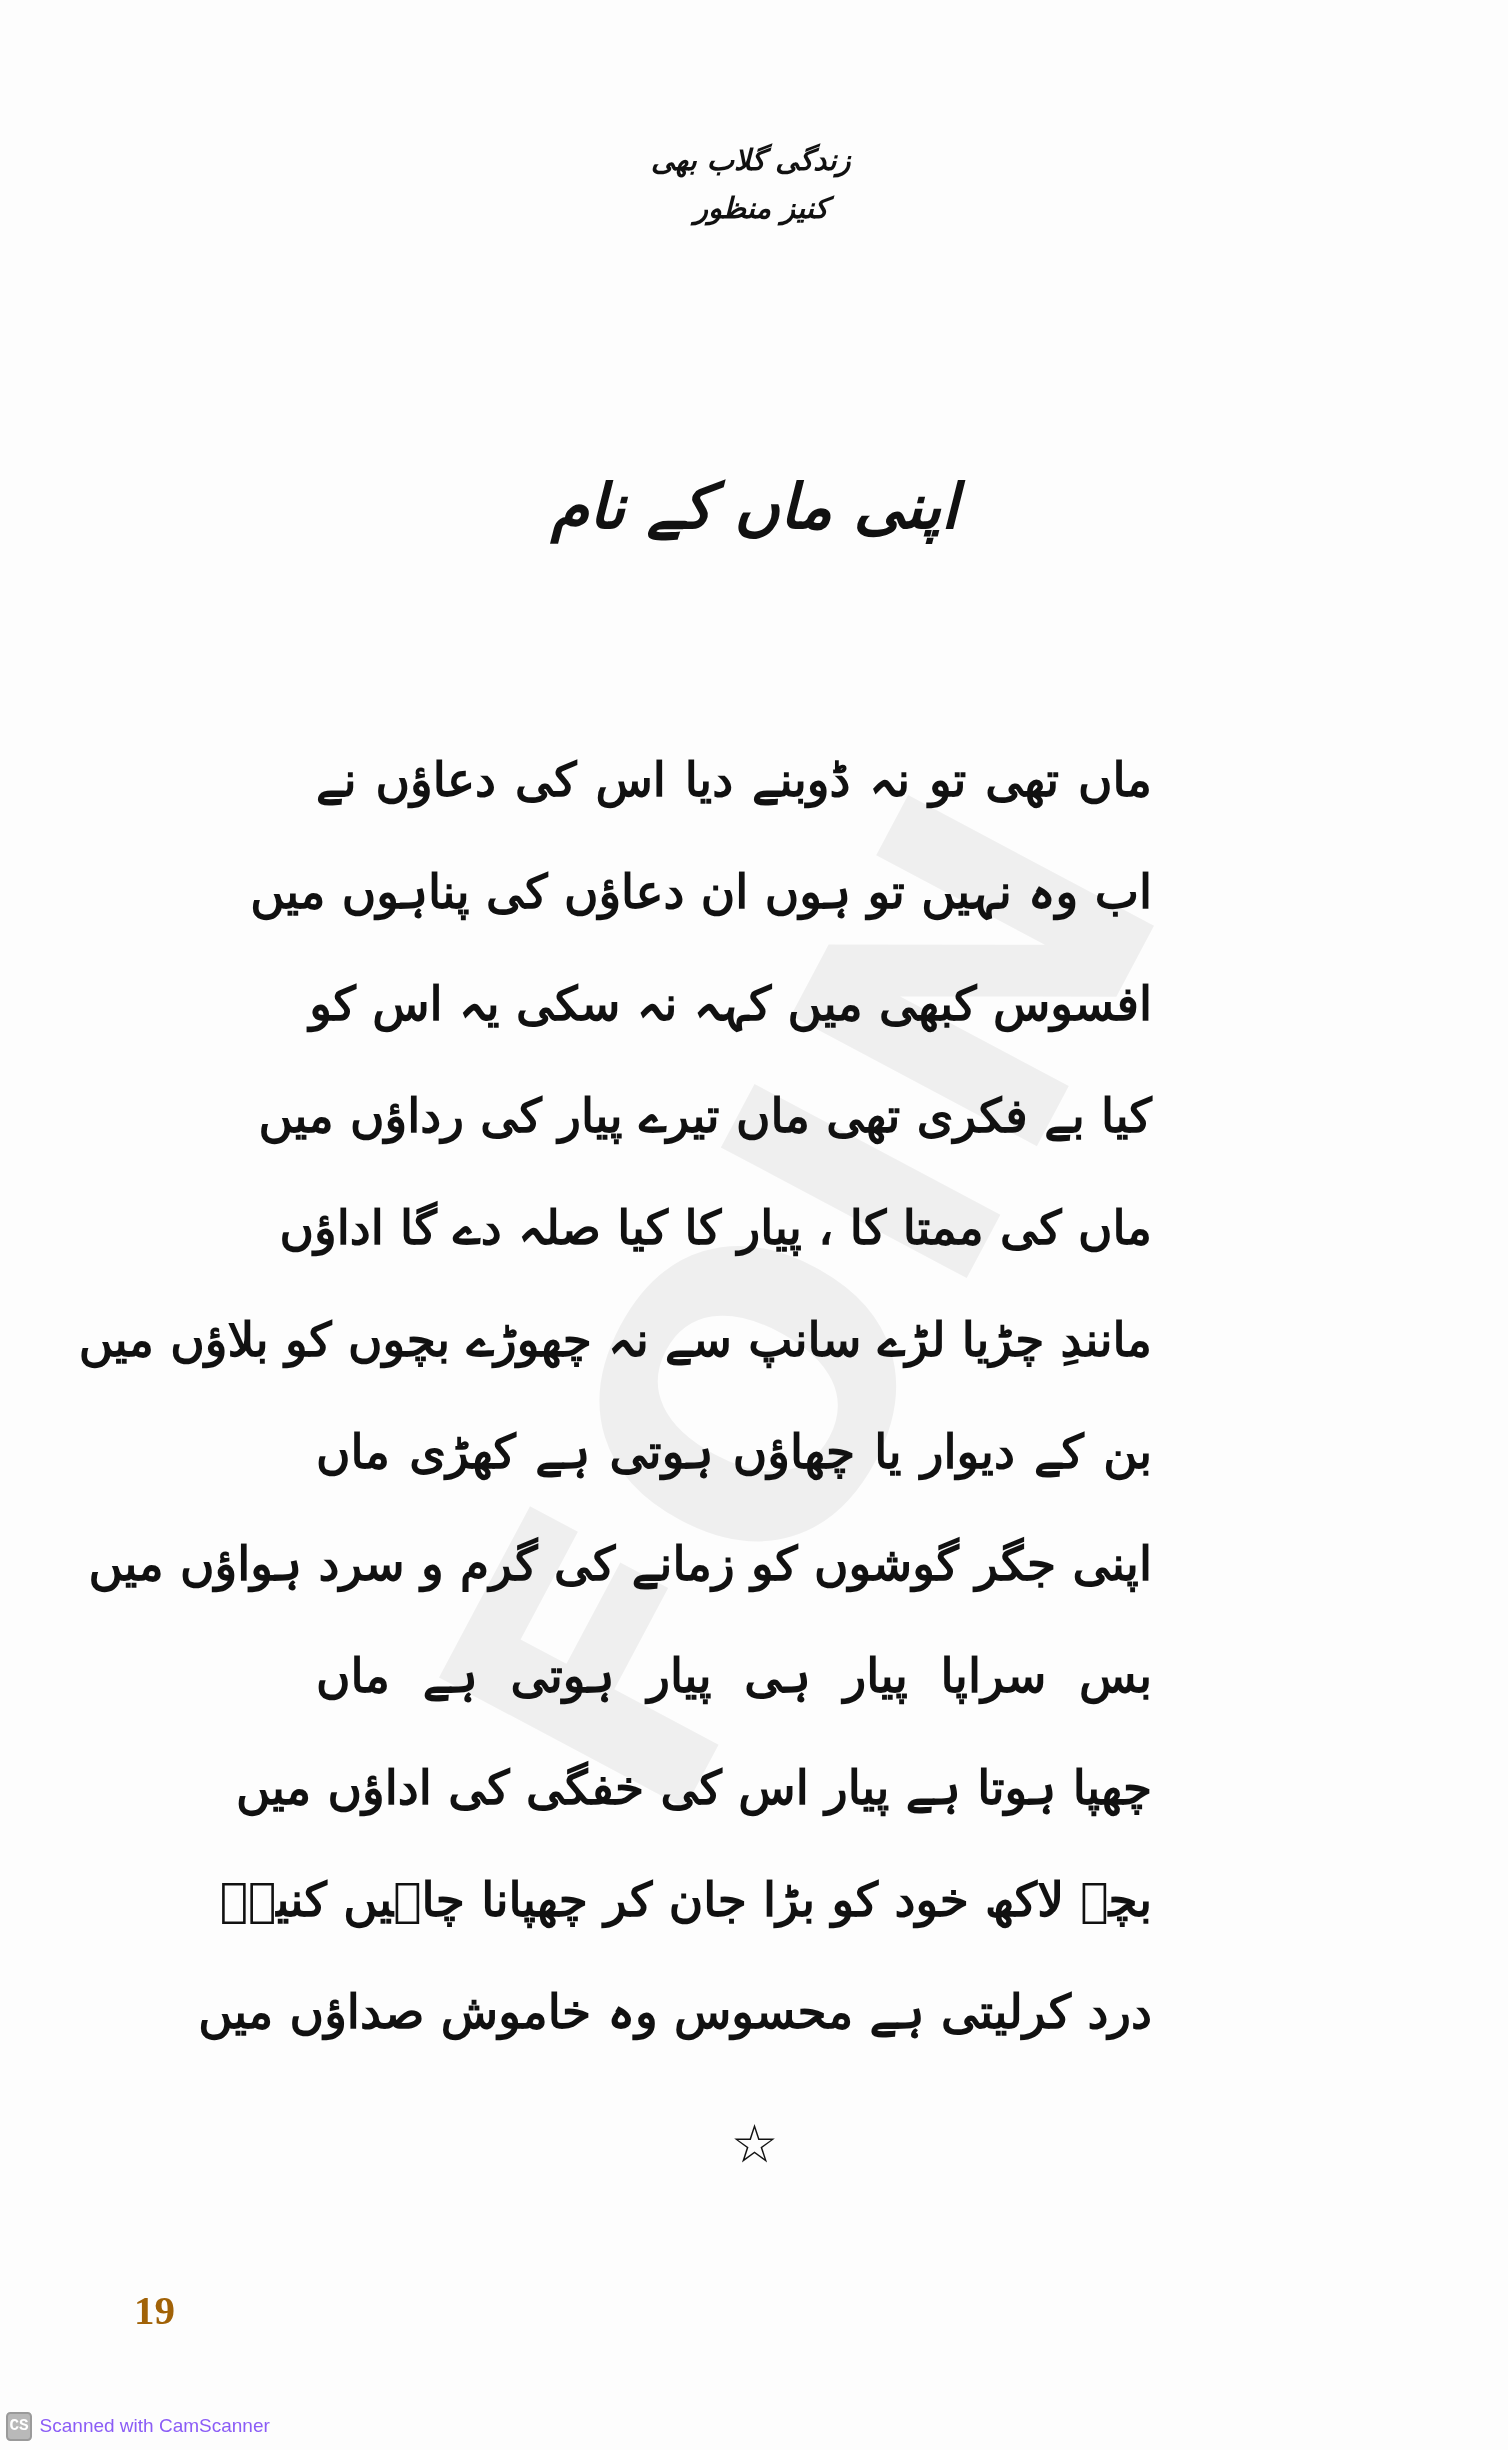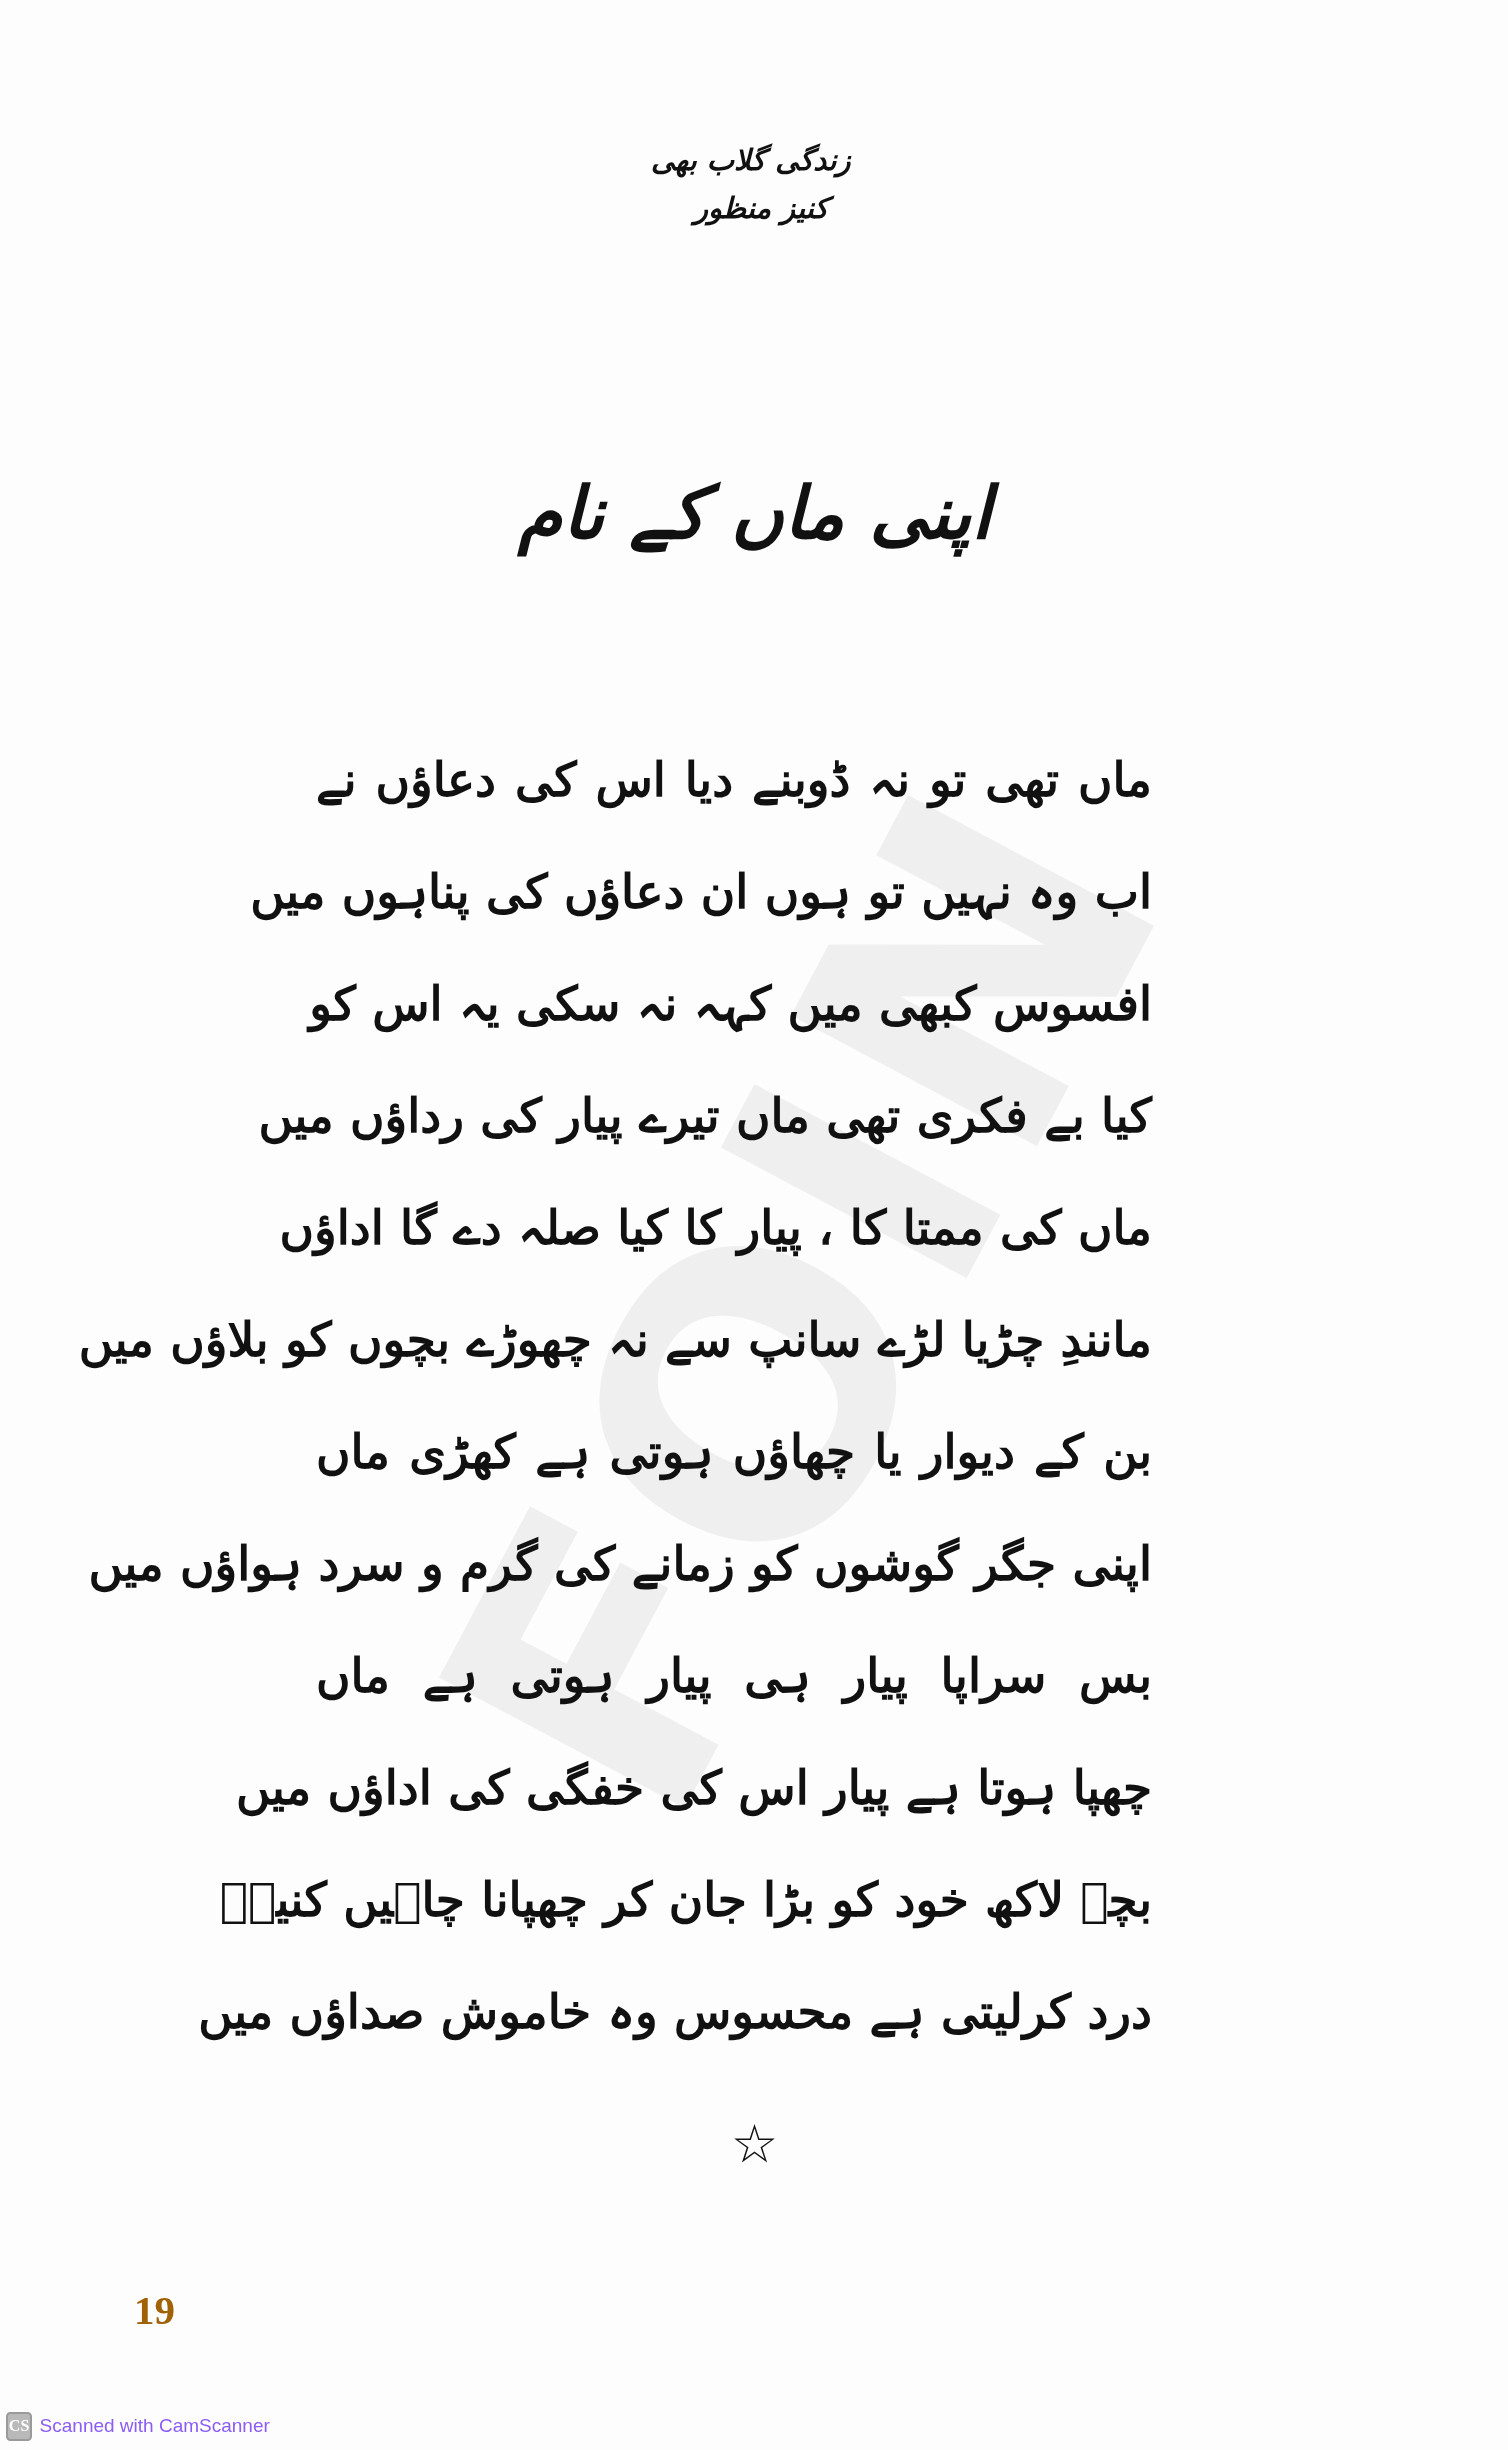--- a/index.html
+++ b/index.html
@@ -78,21 +78,21 @@
     }
     
     .poem-title {
       position: absolute;
       top: 470px;
       left: 0;
       width: 1509px;
       text-align: center;
       direction: rtl;
       font-family: "DejaVu Serif", serif;
-      font-size: 72px;
+      font-size: 62px;
       font-weight: bold;
       font-style: italic;
       z-index: 1;
     }
     
     .poem {
       position: absolute;
       top: 723px;
       left: 316px;
       width: 836px;
@@ -146,21 +146,21 @@
       gap: 7.3px;
       direction: ltr;
     }
     .cs-badge {
       width: 26.4px;
       height: 29px;
       border: 2.2px solid #9a9a9a;
       border-radius: 4.4px;
       background: #b9b9b9;
       color: #ffffff;
-      font-family: Liberation Serif, serif;
+      font-family: Liberation Mono, monospace;
       font-weight: bold;
       font-size: 16px;
       display: flex;
       align-items: center;
       justify-content: center;
       box-sizing: border-box;
     }
     .scanner-text {
       font-family: "Liberation Sans", sans-serif;
       font-size: 19px;

